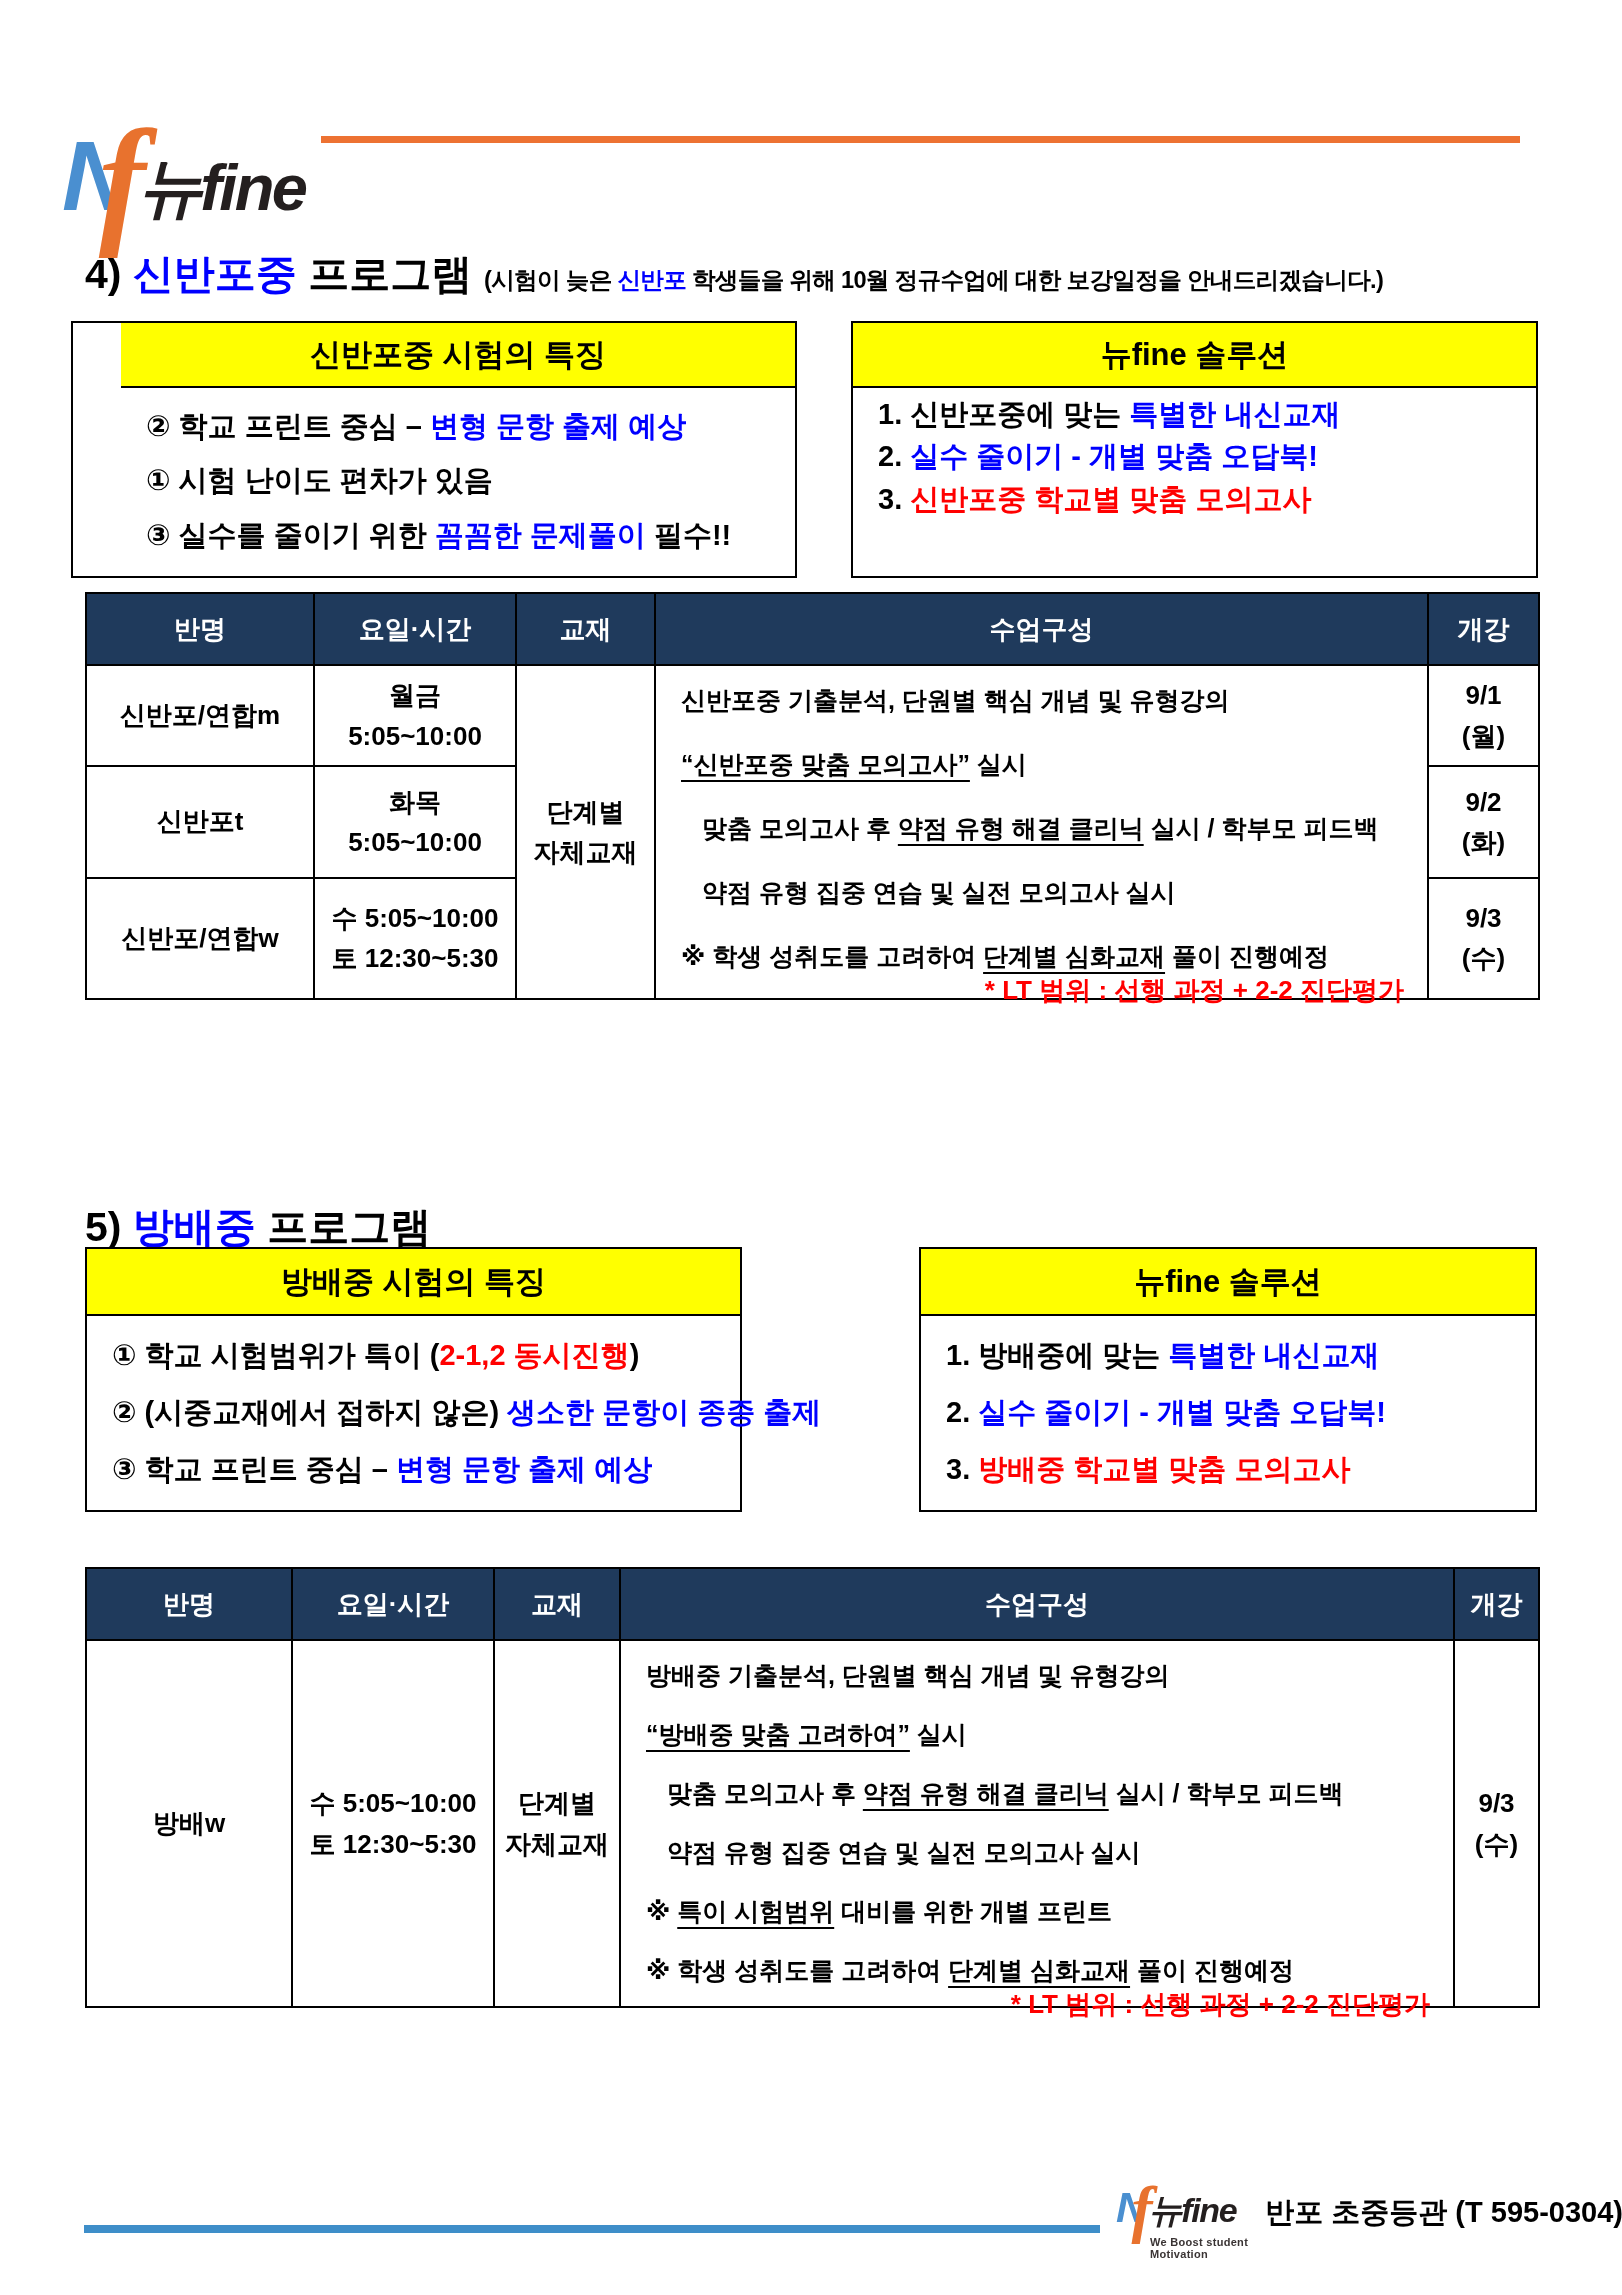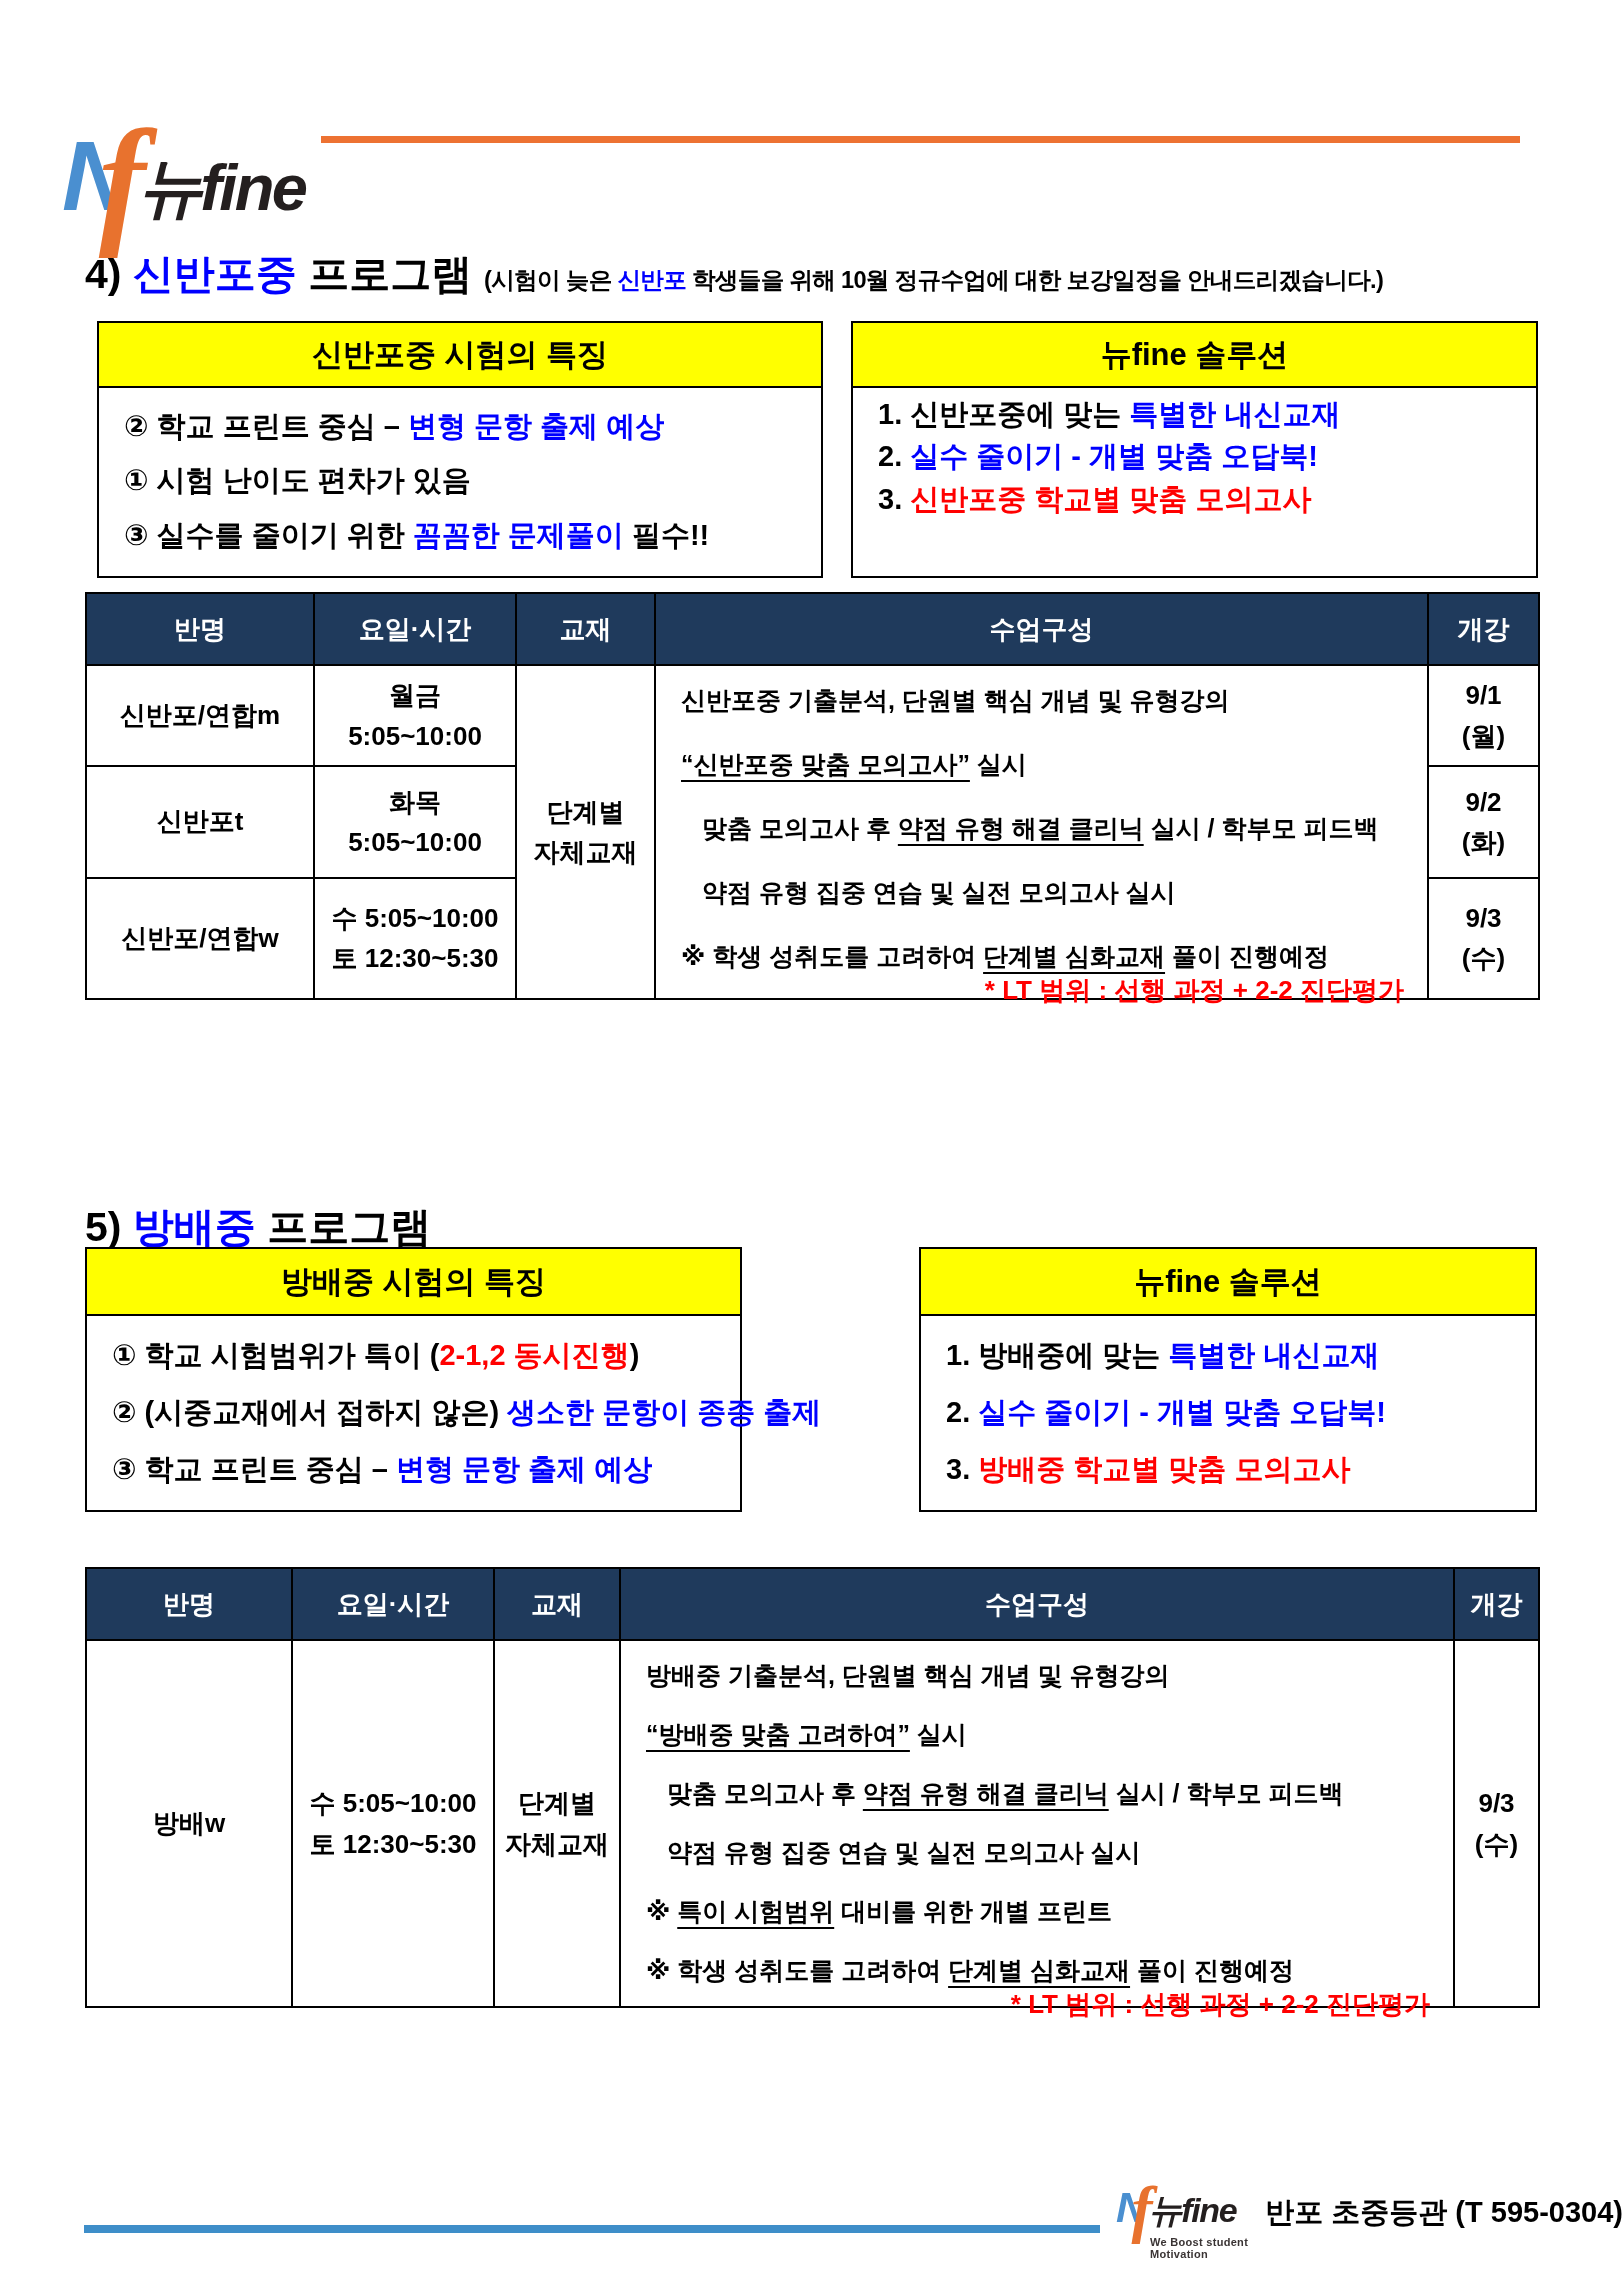--- a/index.html
+++ b/index.html
@@ -70,21 +70,21 @@
     <span class="f">f</span>
     <span class="nm">뉴fine</span>
   </div>
   <div class="top-divider"></div>
 
   <div class="sec-title" style="top:247px;">
     <span class="big"><span>4) </span><span class="c-b">신반포중</span><span> 프로그램</span></span>
     <span class="note"><span>(시험이 늦은 </span><span class="c-b">신반포</span><span> 학생들을 위해 10월 정규수업에 대한 보강일정을 안내드리겠습니다.)</span></span>
   </div>
 
-  <div class="fbox" style="left:97px;top:321px;width:726px;height:257px;">
+  <div class="fbox" style="left:71px;top:321px;width:726px;height:257px;padding-left:48px;">
     <div class="hd" style="height:65px;">신반포중 시험의 특징</div>
     <div class="bd" style="height:187px;">
       <div class="item"><span>② 학교 프린트 중심 – </span><span class="c-b">변형 문항 출제 예상</span></div>
       <div class="item"><span>① 시험 난이도 편차가 있음</span></div>
       <div class="item"><span>③ 실수를 줄이기 위한 </span><span class="c-b">꼼꼼한 문제풀이</span><span> 필수!!</span></div>
     </div>
   </div>
 
   <div class="fbox" style="left:851px;top:321px;width:687px;height:257px;">
     <div class="hd" style="height:65px;">뉴fine 솔루션</div>

